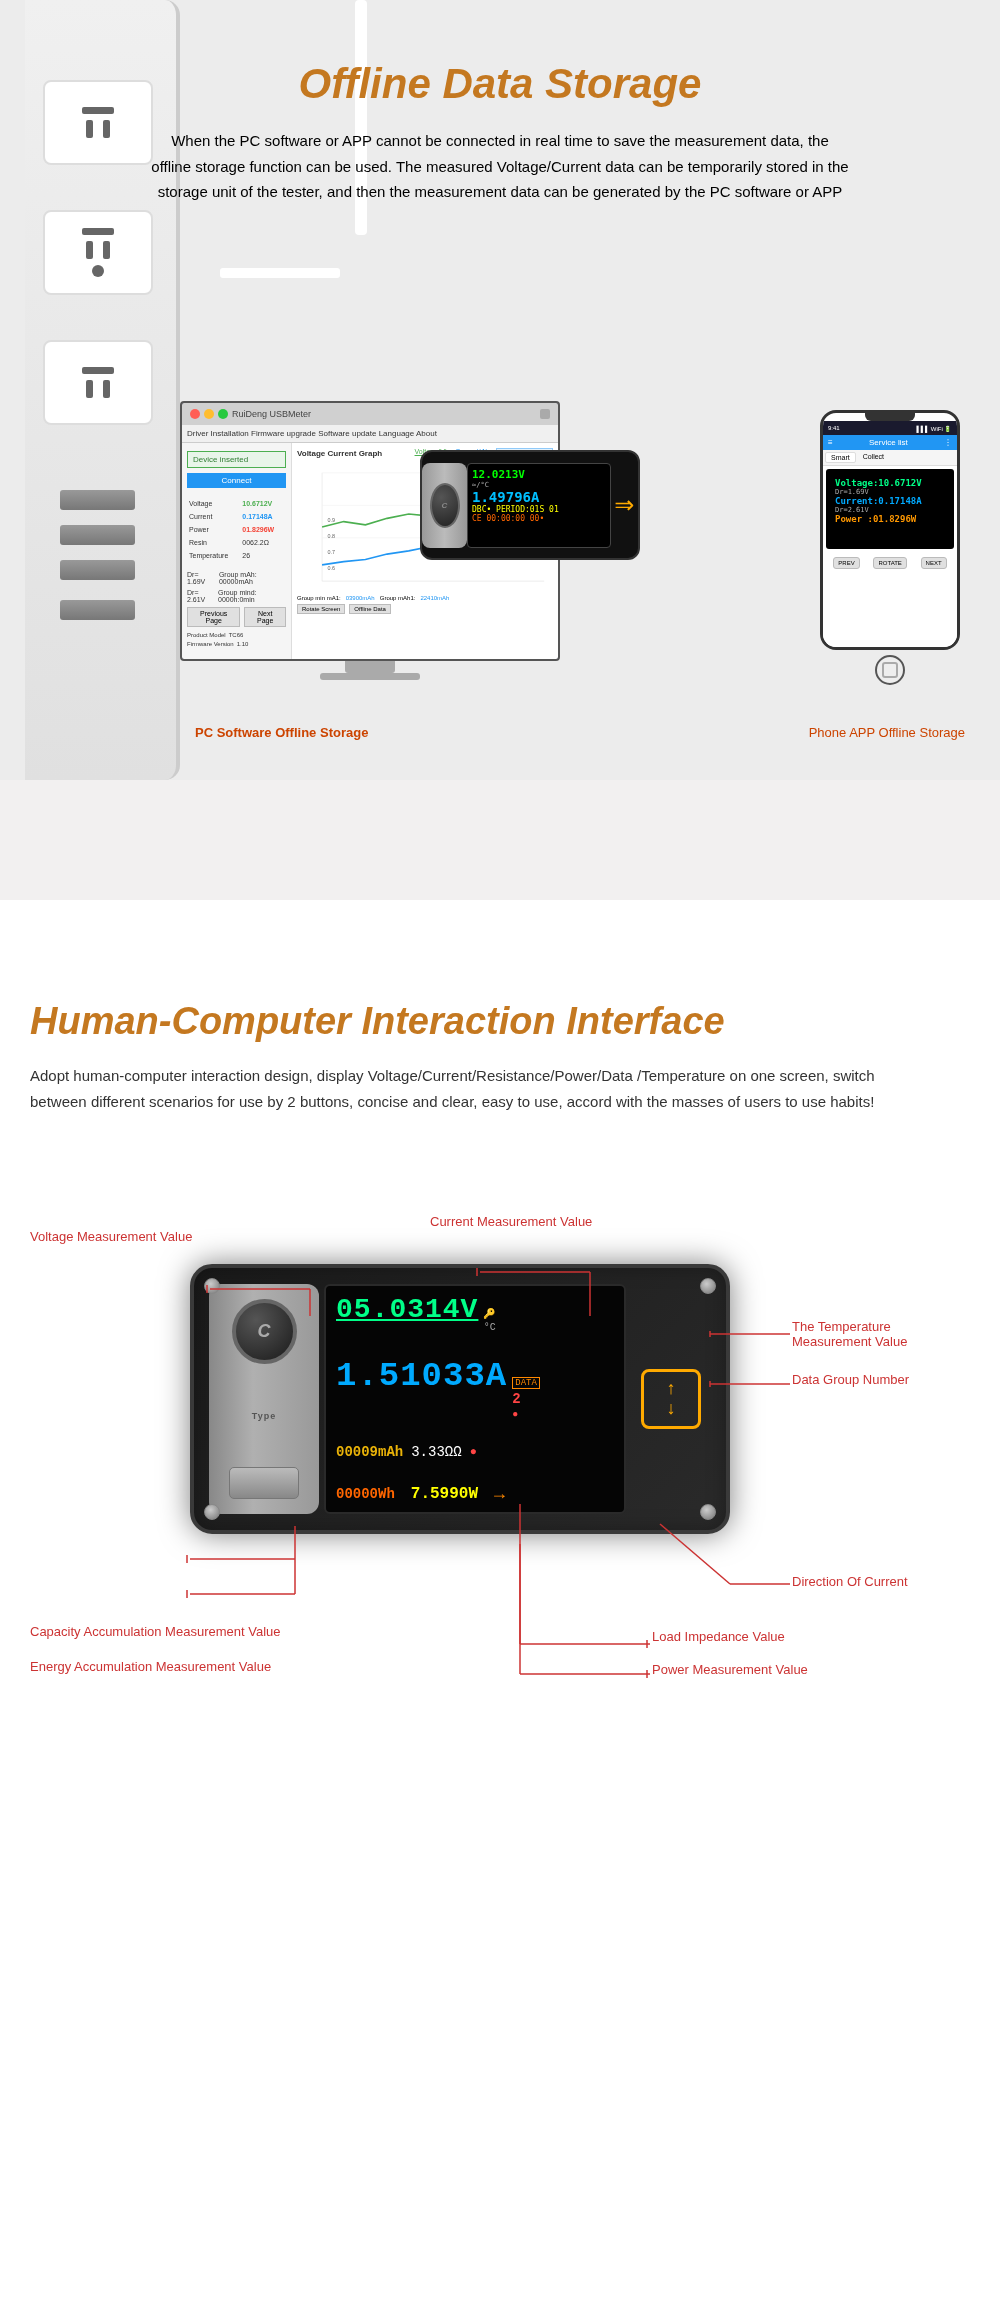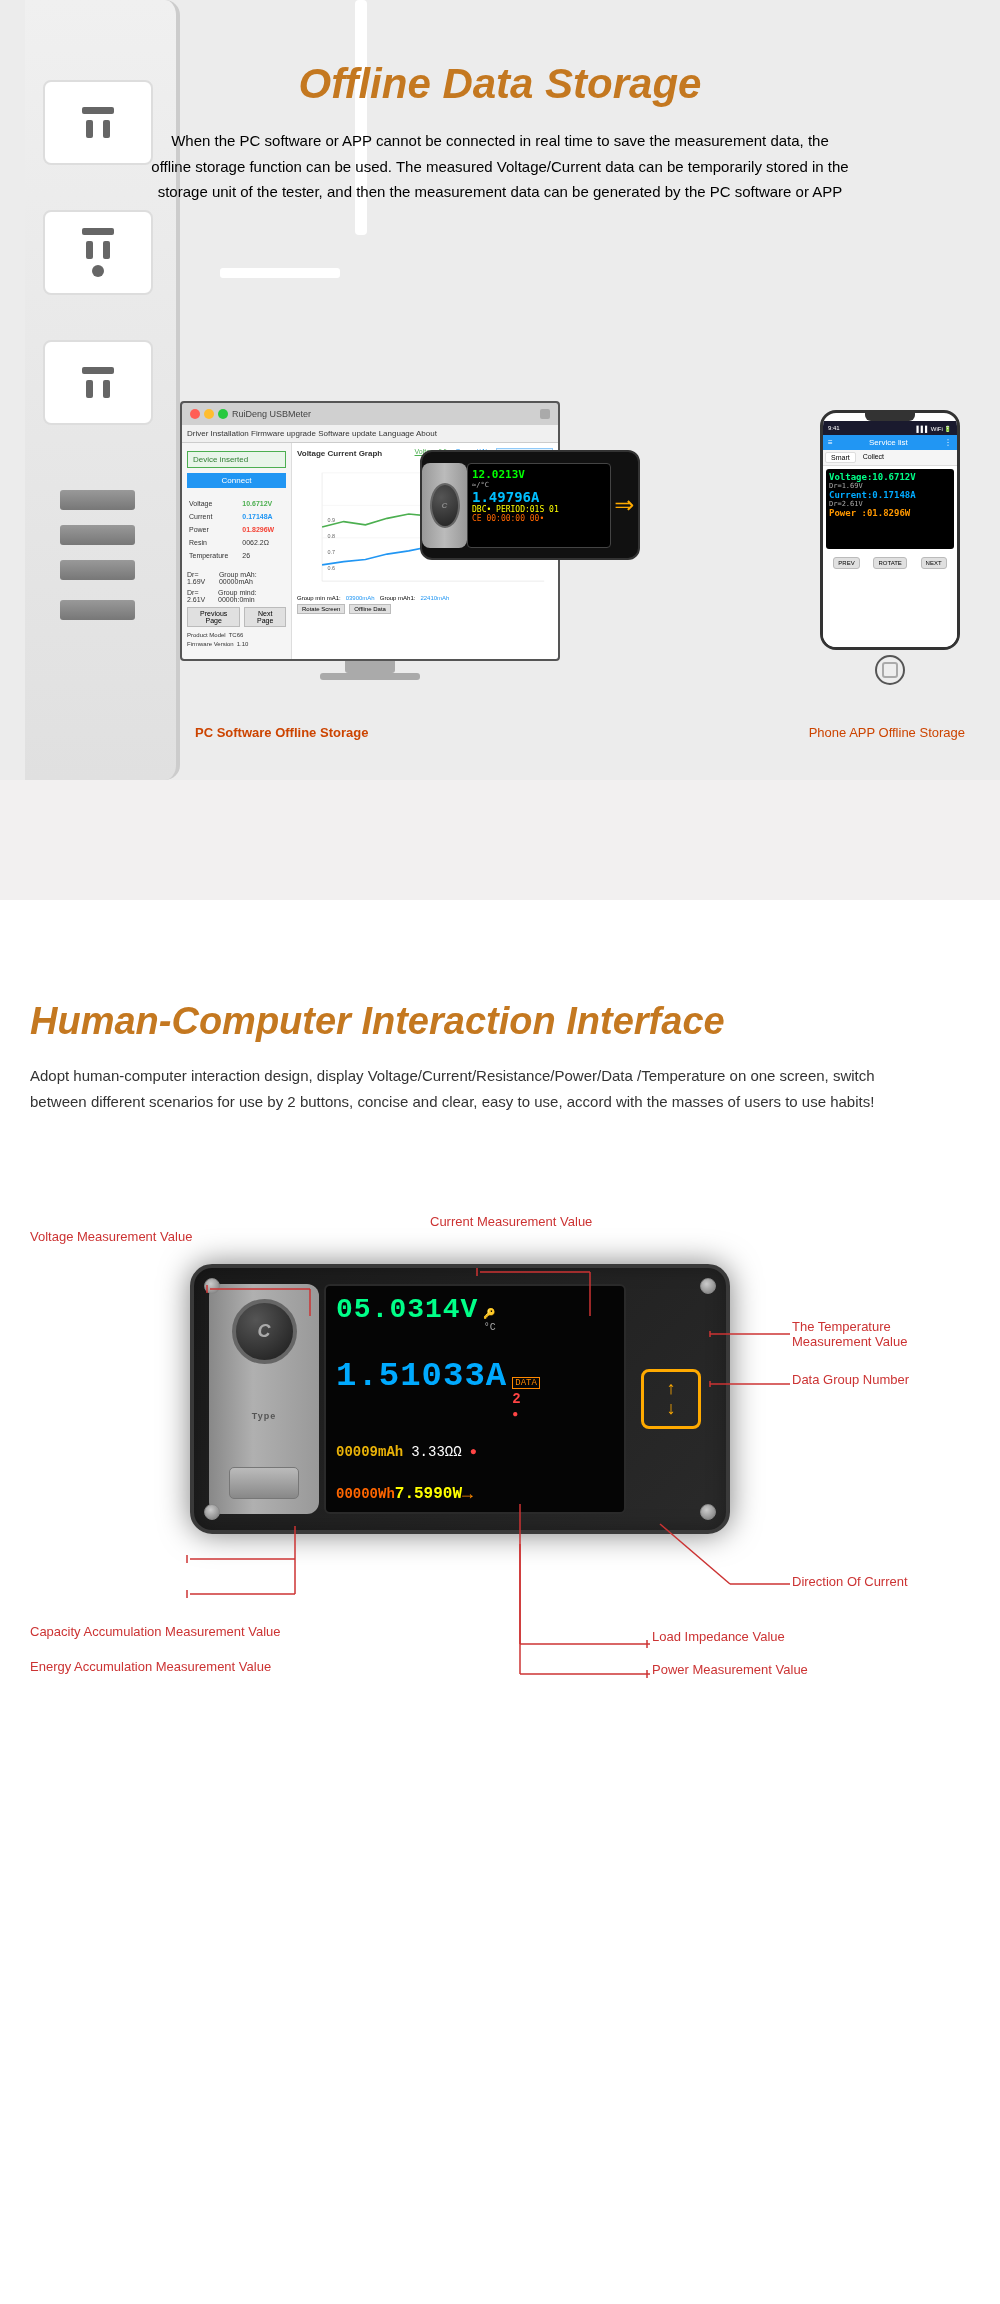--- a/index.html
+++ b/index.html
@@ -240,21 +240,21 @@
       color: #fff;
       font-size: 8px;
       padding: 3px 5px;
       display: flex;
       justify-content: space-between;
     }
 
     .phone-device-screen {
       background: #000;
       margin: 3px;
-      padding: 3px;
+      padding: 9px;
       border-radius: 3px;
       height: 80px;
       overflow: hidden;
     }
 
     
     .section-hci {
       background: #fff;
       padding: 50px 30px 40px;
       min-height: 1200px;
@@ -374,20 +374,21 @@
       display: flex;
       align-items: baseline;
       gap: 5px;
     }
 
     .bs-volt-val {
       color: #00ff88;
       font-size: 28px;
       font-weight: bold;
       letter-spacing: 1px;
+      text-decoration: underline;
     }
 
     .bs-volt-sup {
       display: flex;
       flex-direction: column;
       align-items: flex-end;
       gap: 2px;
     }
     .bs-key-icon { color: #ffff00; font-size: 10px; }
     .bs-temp-unit { color: #aaaaaa; font-size: 10px; }
@@ -423,21 +424,21 @@
       align-items: center;
       gap: 8px;
     }
 
     .bs-mah { color: #eab308; font-size: 14px; font-weight: bold; }
     .bs-ohm-val { color: #ffffff; font-size: 14px; }
 
     .bs-row4 {
       display: flex;
       align-items: center;
-      gap: 0;
+      gap: 16px;
     }
 
     .bs-wh { color: #ff6600; font-size: 14px; font-weight: bold; }
     .bs-watt { color: #ffff00; font-size: 16px; font-weight: bold; }
     .bs-arrow-right { color: #ff8800; font-size: 18px; }
 
     .big-right {
       width: 80px;
       height: 230px;
       display: flex;

